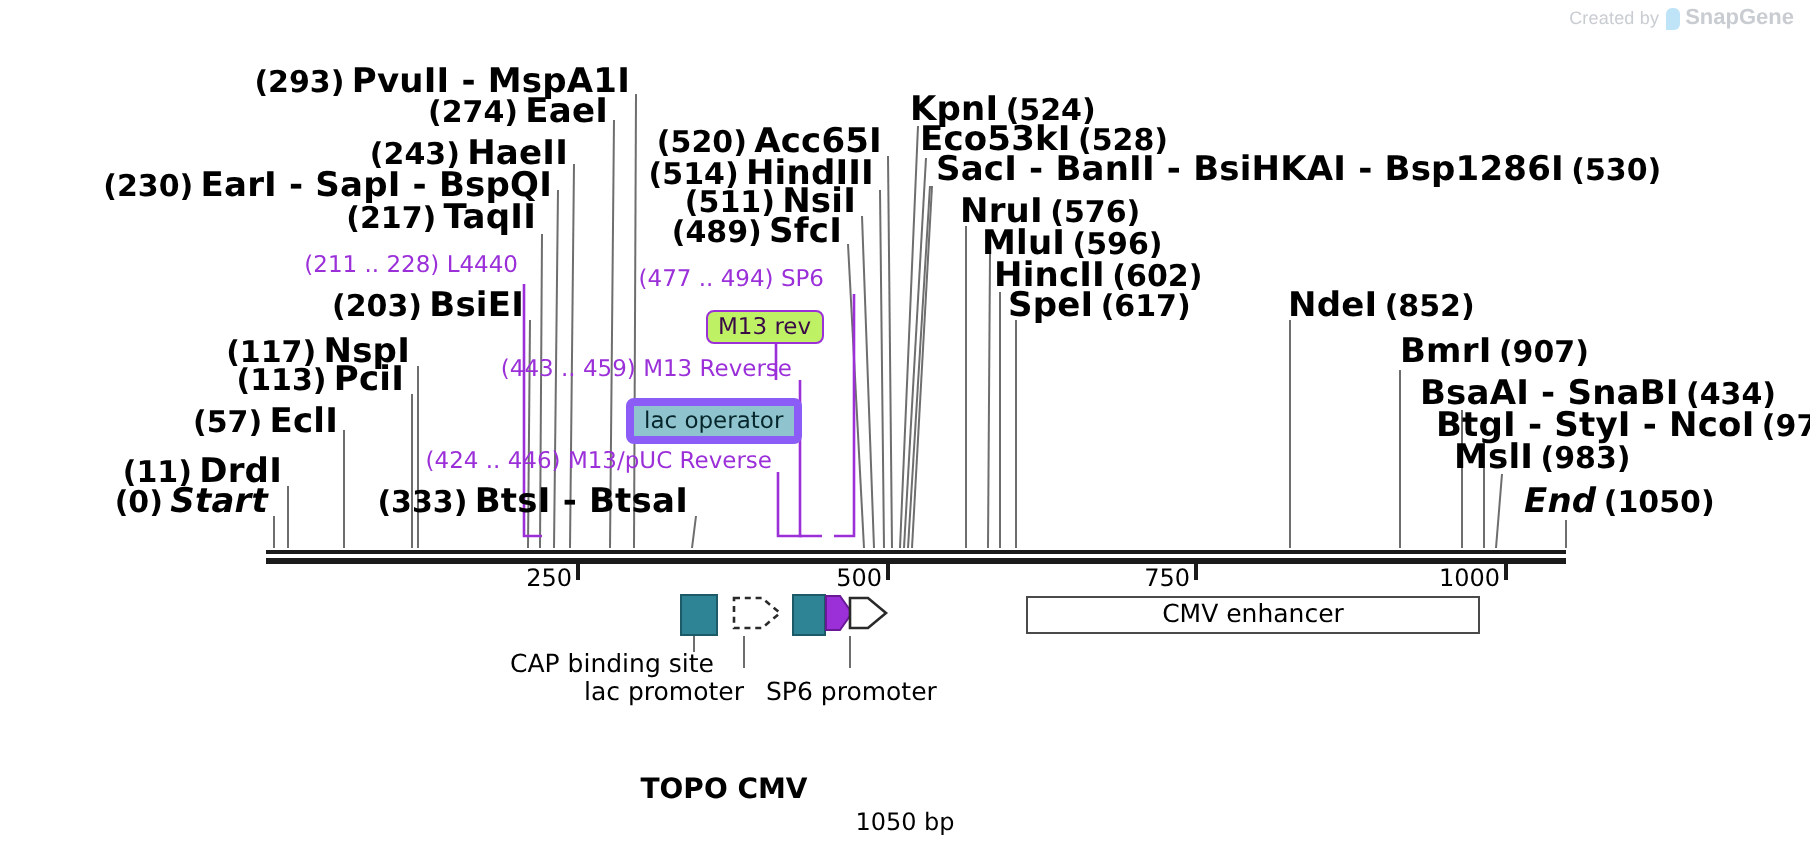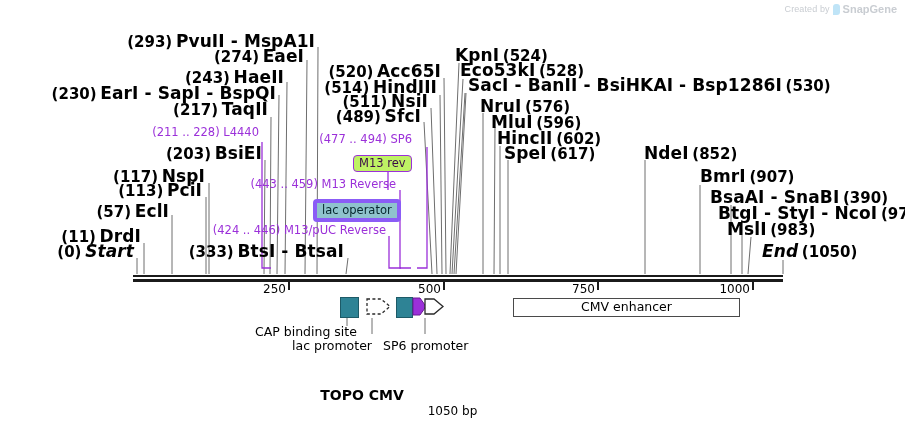--- a/index.html
+++ b/index.html
@@ -294,21 +294,21 @@
   <div class="lbl" style="left:644px;top:147px;">
     <span class="enz">NdeI</span>
     <span class="pos">(852)</span>
   </div>
   <div class="lbl" style="left:700px;top:170px;">
     <span class="enz">BmrI</span>
     <span class="pos">(907)</span>
   </div>
   <div class="lbl" style="left:710px;top:191px;">
     <span class="enz">BsaAI  -  SnaBI</span>
-    <span class="pos">(390)</span>
+    <span class="pos">(434)</span>
   </div>
   <div class="lbl" style="left:718px;top:207px;">
     <span class="enz">BtgI  -  StyI  -  NcoI</span>
     <span class="pos">(978)</span>
   </div>
   <div class="lbl" style="left:727px;top:223px;">
     <span class="enz">MslI</span>
     <span class="pos">(983)</span>
   </div>
   <div class="lbl" style="left:762px;top:245px;">

